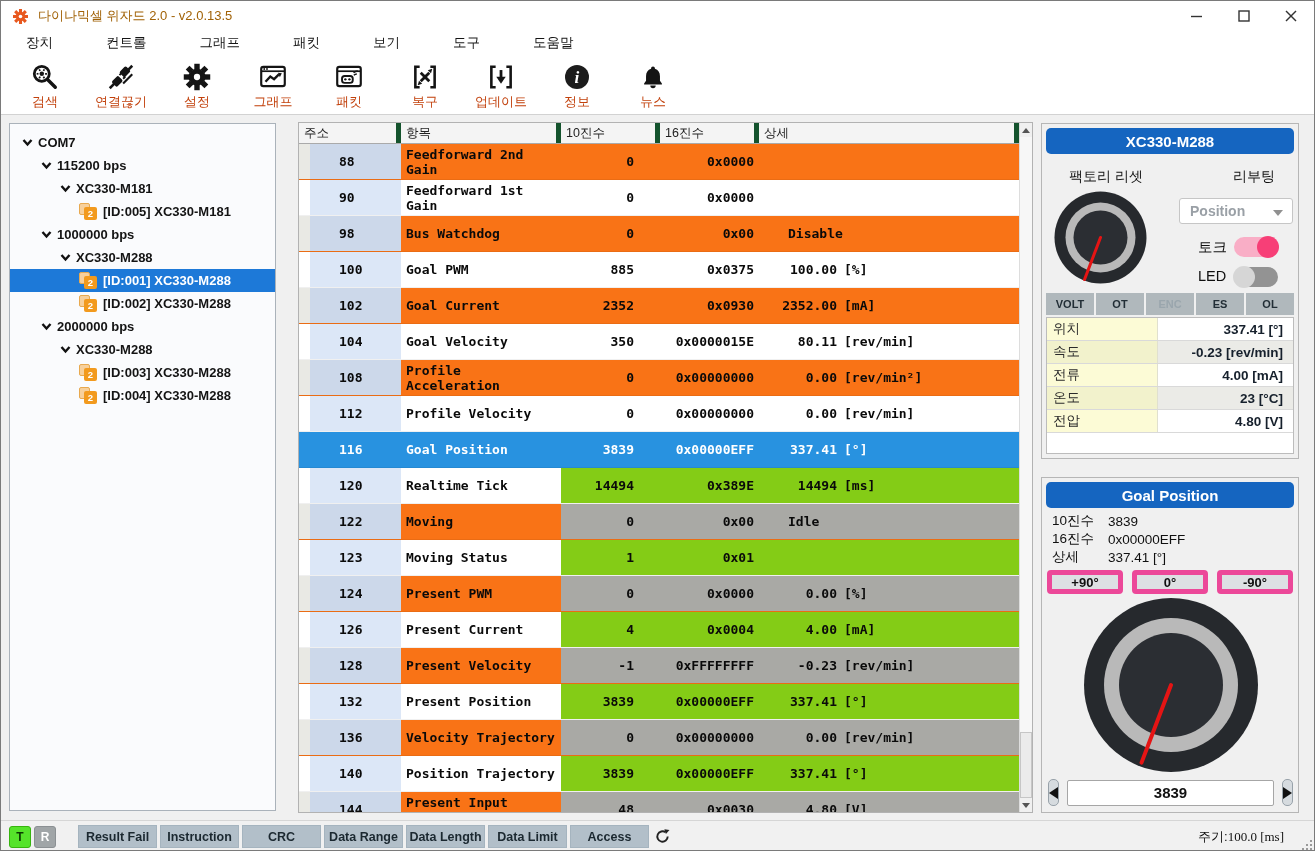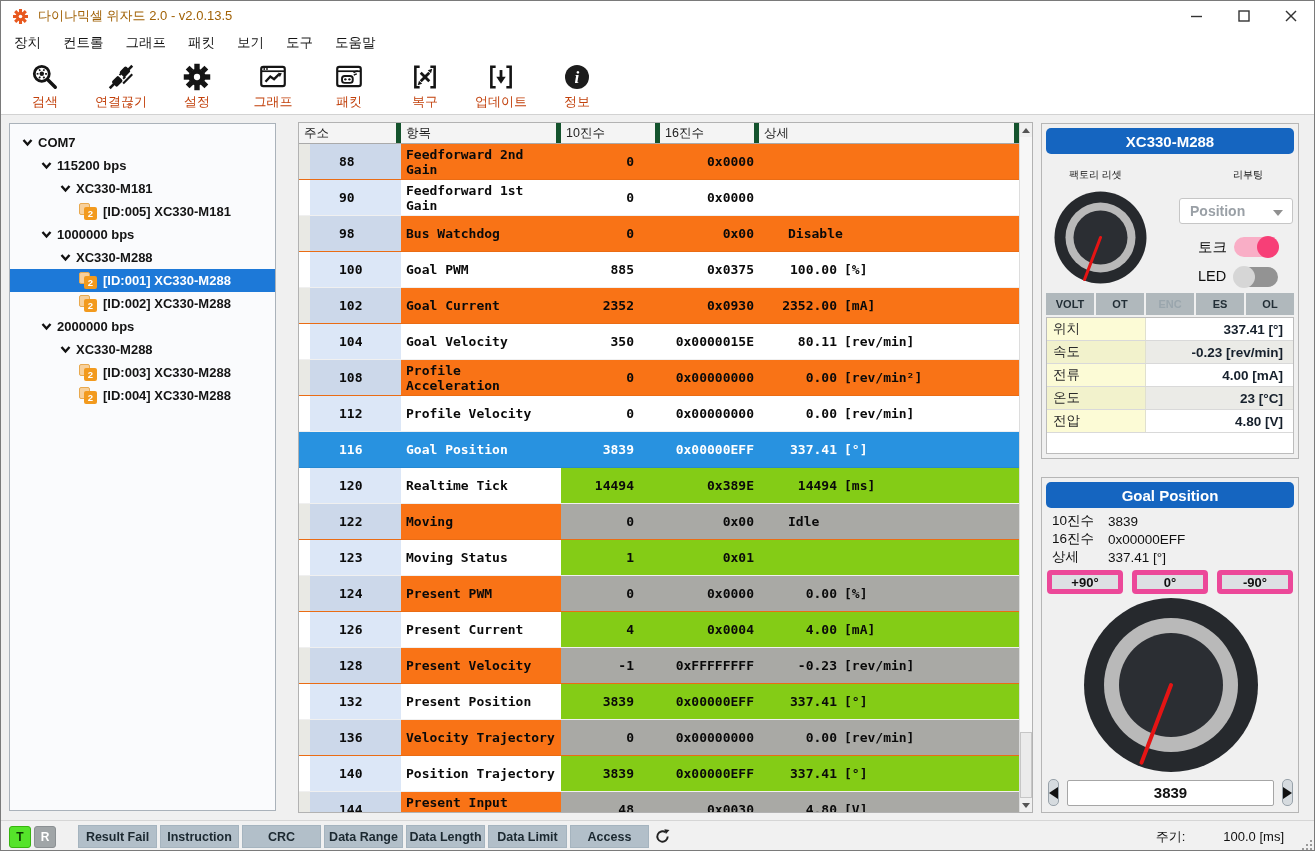--- a/index.html
+++ b/index.html
@@ -5,21 +5,21 @@
   html,body{margin:0;padding:0;background:#888;}
   #window{position:relative;width:1315px;height:851px;background:#f0f0f0;
     font-family:"Liberation Sans",sans-serif;border:1px solid #7a7a7a;box-sizing:border-box;overflow:hidden;}
   
   #titlebar{position:absolute;left:0;top:0;width:100%;height:30px;background:#fff;display:flex;align-items:center;}
   #app-logo{margin-left:11px;display:flex;align-items:center;}
   #title-text{margin-left:9px;font-size:13px;color:#a16207;}
   #win-controls{position:absolute;right:0;top:0;height:30px;display:flex;}
   .win-btn{width:47px;height:30px;display:flex;align-items:center;justify-content:center;}
   
-  #menubar{position:absolute;left:0;top:30px;width:100%;height:24px;background:#fff;display:flex;align-items:center;padding-left:2px;box-sizing:border-box;}
+  #menubar{position:absolute;left:0;top:30px;width:100%;height:24px;background:#fff;display:flex;align-items:center;padding-left:14px;box-sizing:border-box;gap:31px;}
   .menu-item{padding:0 11px;font-size:13.5px;color:#151515;}
   
   #toolbar{position:absolute;left:0;top:54px;width:100%;height:60px;background:#fff;border-bottom:1px solid #d2d2d2;display:flex;padding-left:6px;box-sizing:border-box;}
   .tool{width:76px;display:flex;flex-direction:column;align-items:center;padding-top:6px;}
   .tool .ticon{height:31px;display:flex;align-items:center;}
   .tool .tlabel{font-size:13px;color:#c2410c;margin-top:1px;}
   
   #tree-panel{position:absolute;left:8px;top:122px;width:267px;height:688px;background:#fafbfd;border:1px solid #aab2ba;box-sizing:border-box;padding-top:7px;}
   .tnode{height:23px;display:flex;align-items:center;font-weight:bold;font-size:13px;color:#141414;white-space:nowrap;}
   .tnode .chev{display:flex;margin-right:5px;}
@@ -53,37 +53,37 @@
   #vscroll{position:absolute;top:0;right:0;bottom:0;width:13px;background:#f7f7f7;border-left:1px solid #ddd;box-sizing:border-box;}
   .sb-btn{position:absolute;left:0;width:12px;height:14px;display:flex;align-items:center;justify-content:center;background:#f0f0f0;}
   .sb-up{top:0;} .sb-down{bottom:0;}
   .tri-up{width:0;height:0;border-left:4px solid transparent;border-right:4px solid transparent;border-bottom:5px solid #555;}
   .tri-down{width:0;height:0;border-left:4px solid transparent;border-right:4px solid transparent;border-top:5px solid #555;}
   #sb-thumb{position:absolute;left:0;width:12px;top:609px;height:66px;background:#ebebeb;border:1px solid #c6c6c6;box-sizing:border-box;}
   
   .panel{position:absolute;left:1040px;width:258px;background:#f0f0f0;border:1px solid #b6b6b6;box-sizing:border-box;}
   #box1{top:122px;height:336px;} #box2{top:476px;height:336px;}
   .phdr{position:absolute;left:4px;top:4px;right:4px;height:26px;background:#1565c0;border-radius:5px;color:#fff;font-weight:bold;font-size:15px;display:flex;align-items:center;justify-content:center;}
-  .mini-btn{position:absolute;display:flex;align-items:center;gap:5px;font-size:10px;color:#111;}
+  .mini-btn{position:absolute;display:flex;align-items:center;gap:5px;font-size:14px;color:#111;}
   #factory-btn{left:22px;top:44px;} #reboot-btn{left:186px;top:44px;text-align:center;}
   #dial-small{position:absolute;left:11px;top:66px;}
   #mode-select{position:absolute;left:137px;top:74px;width:114px;height:26px;background:#fff;border:1px solid #c6c6c6;border-radius:3px;display:flex;align-items:center;padding-left:10px;font-size:14px;font-weight:bold;color:#9aa0a6;box-sizing:border-box;}
   #mode-select .ddarrow{position:absolute;right:9px;top:11px;width:0;height:0;border-left:5px solid transparent;border-right:5px solid transparent;border-top:6px solid #909090;}
   .tog-label{position:absolute;font-size:14.5px;color:#0f0f0f;}
   .toggle{position:absolute;width:44px;height:20px;border-radius:10px;}
   .toggle .knob{position:absolute;top:-1px;width:22px;height:22px;border-radius:50%;}
   .toggle.on{background:#f9aec6;} .toggle.on .knob{right:-1px;background:#f73f77;}
   .toggle.off{background:#939393;} .toggle.off .knob{left:-1px;background:#d6d6d6;}
   #alerts{position:absolute;left:4px;right:4px;top:169px;height:22px;display:flex;gap:2px;}
   .alert{flex:1;background:#b0b8bc;display:flex;align-items:center;justify-content:center;font-size:11px;font-weight:bold;color:#222e36;}
   .alert.dim{color:#9aa6ad;}
   #readings{position:absolute;left:4px;right:4px;top:193px;bottom:4px;background:#fff;border:1px solid #bcbcbc;box-sizing:border-box;}
   .rrow{height:23px;display:flex;border-bottom:1px solid #d9d9d9;font-size:13.5px;box-sizing:border-box;}
   .rrow:nth-child(even){background:#ebebe7;}
-  .rlabel{width:99px;background:#fcfbd6;border-right:1px solid #e0e0cf;display:flex;align-items:center;padding-left:6px;color:#2a2a2a;box-sizing:border-box;}
+  .rlabel{width:111px;background:#fcfbd6;border-right:1px solid #e0e0cf;display:flex;align-items:center;padding-left:6px;color:#2a2a2a;box-sizing:border-box;}
   .rrow:nth-child(even) .rlabel{background:#f2f2cc;}
   .rval{flex:1;display:flex;align-items:center;justify-content:flex-end;padding-right:10px;color:#16202c;font-weight:bold;}
   
   .grow{position:absolute;left:10px;height:18px;display:flex;align-items:center;font-size:13.5px;color:#101010;}
   .grow .gl{width:56px;display:inline-block;}
   #gbtns{position:absolute;left:5px;right:5px;top:92px;height:24px;display:flex;gap:9px;}
   .gbtn{flex:1;background:#dde0e3;border:5px solid #ec4899;border-radius:4px;font-weight:bold;font-size:13px;color:#101010;display:flex;align-items:center;justify-content:center;}
   #dial-big{position:absolute;left:40px;top:118px;}
   #goalnav{position:absolute;left:6px;right:6px;top:301px;height:27px;display:flex;gap:8px;align-items:center;}
   .nav-btn{width:29px;height:27px;background:#d6dbdf;border:1px solid #98a2aa;border-radius:5px;display:flex;align-items:center;justify-content:center;box-sizing:border-box;}
@@ -92,21 +92,21 @@
   #goal-input{flex:1;height:26px;background:#fff;border:1px solid #a6a6a6;border-radius:2px;text-align:center;font-size:15px;font-weight:bold;color:#111;font-family:"Liberation Sans",sans-serif;box-sizing:border-box;}
   
   #statusbar{position:absolute;left:0;top:819px;width:100%;height:32px;background:#f1f1f1;border-top:1px solid #d6d6d6;display:flex;align-items:center;padding-left:8px;box-sizing:border-box;}
   .txrx{width:22px;height:22px;border-radius:3px;display:flex;align-items:center;justify-content:center;font-weight:bold;font-size:12px;box-sizing:border-box;}
   #tx{background:#55e32a;border:1px solid #36b40e;color:#0a3a00;}
   #rx{background:#a0a5a7;border:1px solid #8b9093;color:#fff;margin-left:3px;}
   #sbtns{display:flex;margin-left:22px;gap:3px;}
   .sbtn{width:79px;height:23px;background:#b2bfc9;border:1px solid #a5b4bf;display:flex;align-items:center;justify-content:center;font-size:12.5px;font-weight:bold;color:#1b2830;box-sizing:border-box;}
   #refresh-btn{margin-left:5px;display:flex;align-items:center;}
   #period{margin-left:auto;display:flex;align-items:center;padding-right:30px;font-size:13px;color:#111;}
-  #period .pv{margin-left:38px;}
+  #period .pv{font-family:Liberation Serif, serif;}
   #grip{position:absolute;right:2px;bottom:2px;width:10px;height:10px;}
   #grip i{position:absolute;width:2px;height:2px;background:#9a9a9a;}
 </style>
 </head>
 <body>
 
 <div id="window">
 
   <div id="titlebar">
     <span id="app-logo">
@@ -252,20 +252,29 @@
       </div>
       <div class="tool">
         <span class="ticon">
           <svg width="30" height="30" viewBox="0 0 28 28">
             <circle cx="14" cy="14" r="11.2" fill="#1c1c1c"></circle>
             <text x="14" y="19.5" text-anchor="middle" font-family="Liberation Serif, serif" font-style="italic" font-weight="bold" font-size="16" fill="#fff">i</text>
           </svg>
         </span>
         <span class="tlabel">정보</span>
       </div>
+      <div class="tool">
+        <span class="ticon">
+          <svg width="30" height="30" viewBox="0 0 28 28">
+            <path d="M14 4.2 c1 0 1.8 0.8 1.8 1.8 l0 0.4 c3 0.9 4.7 3.5 4.7 6.8 l0 4.2 1.8 2.6 0 1 -16.6 0 0 -1 1.8 -2.6 0 -4.2 c0 -3.3 1.7 -5.9 4.7 -6.8 l0 -0.4 c0 -1 0.8 -1.8 1.8 -1.8 z" fill="#141414"></path>
+            <path d="M11.5 22 a2.5 2.5 0 0 0 5 0 z" fill="#141414"></path>
+          </svg>
+        </span>
+        <span class="tlabel">뉴스</span>
+      </div>
     </div>
 
   <div id="tree-panel">
       <div class="tnode" style="padding-left: 12px;">
         <span class="chev">
           <svg width="11" height="11" viewBox="0 0 11 11">
             <polyline points="1.5,3 5.5,7.5 9.5,3" fill="none" stroke="#111" stroke-width="2.4"></polyline>
           </svg>
         </span>
         <span class="tlabel">COM7</span>

